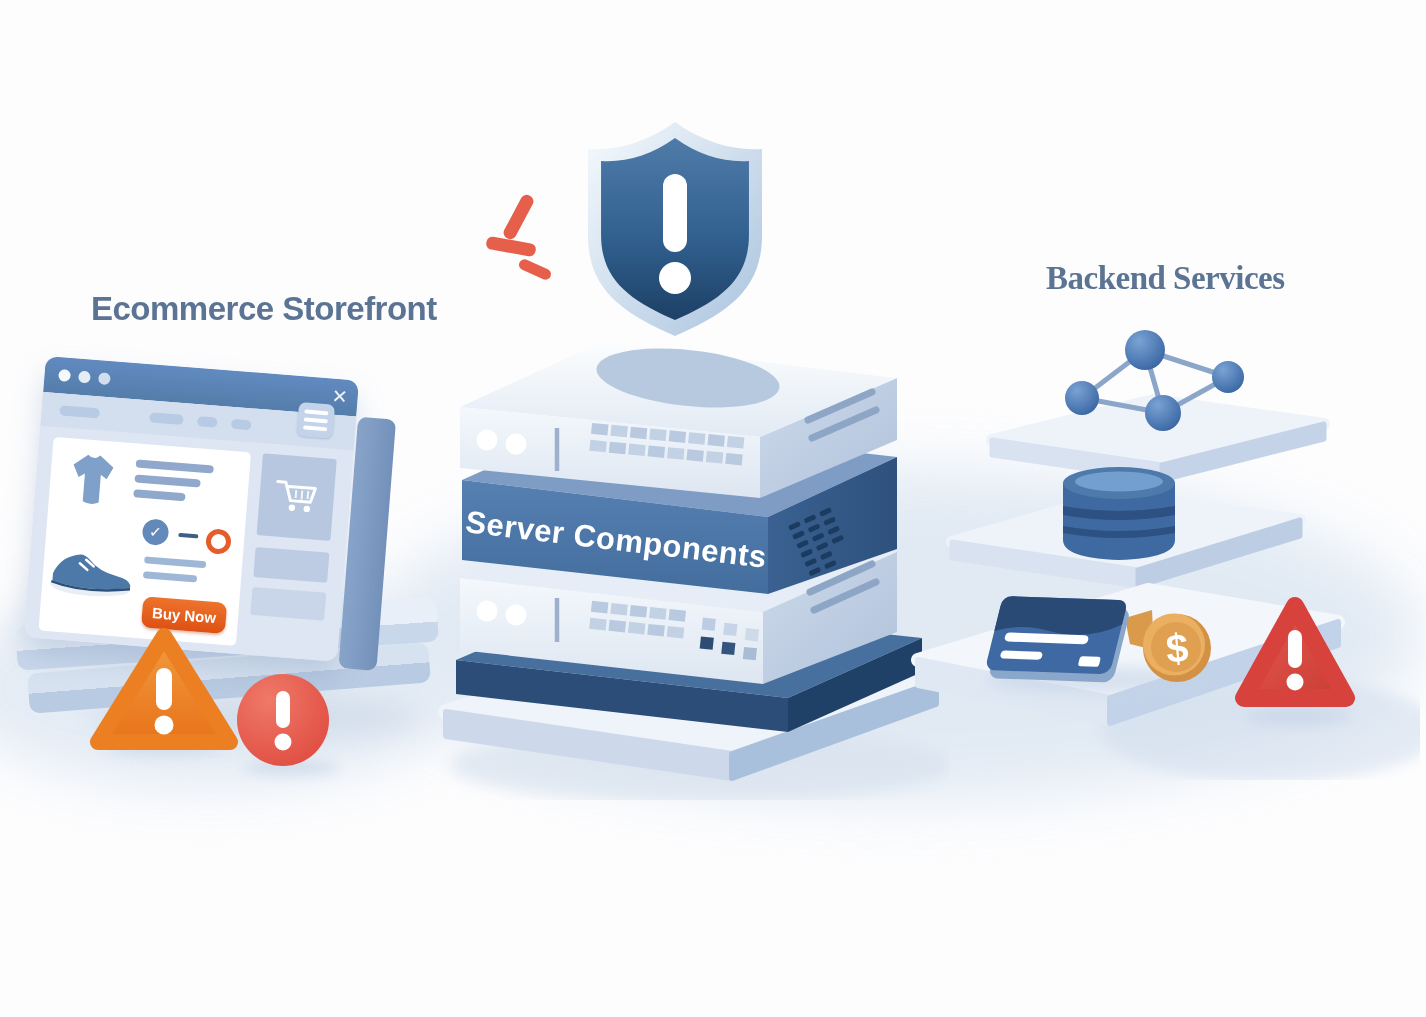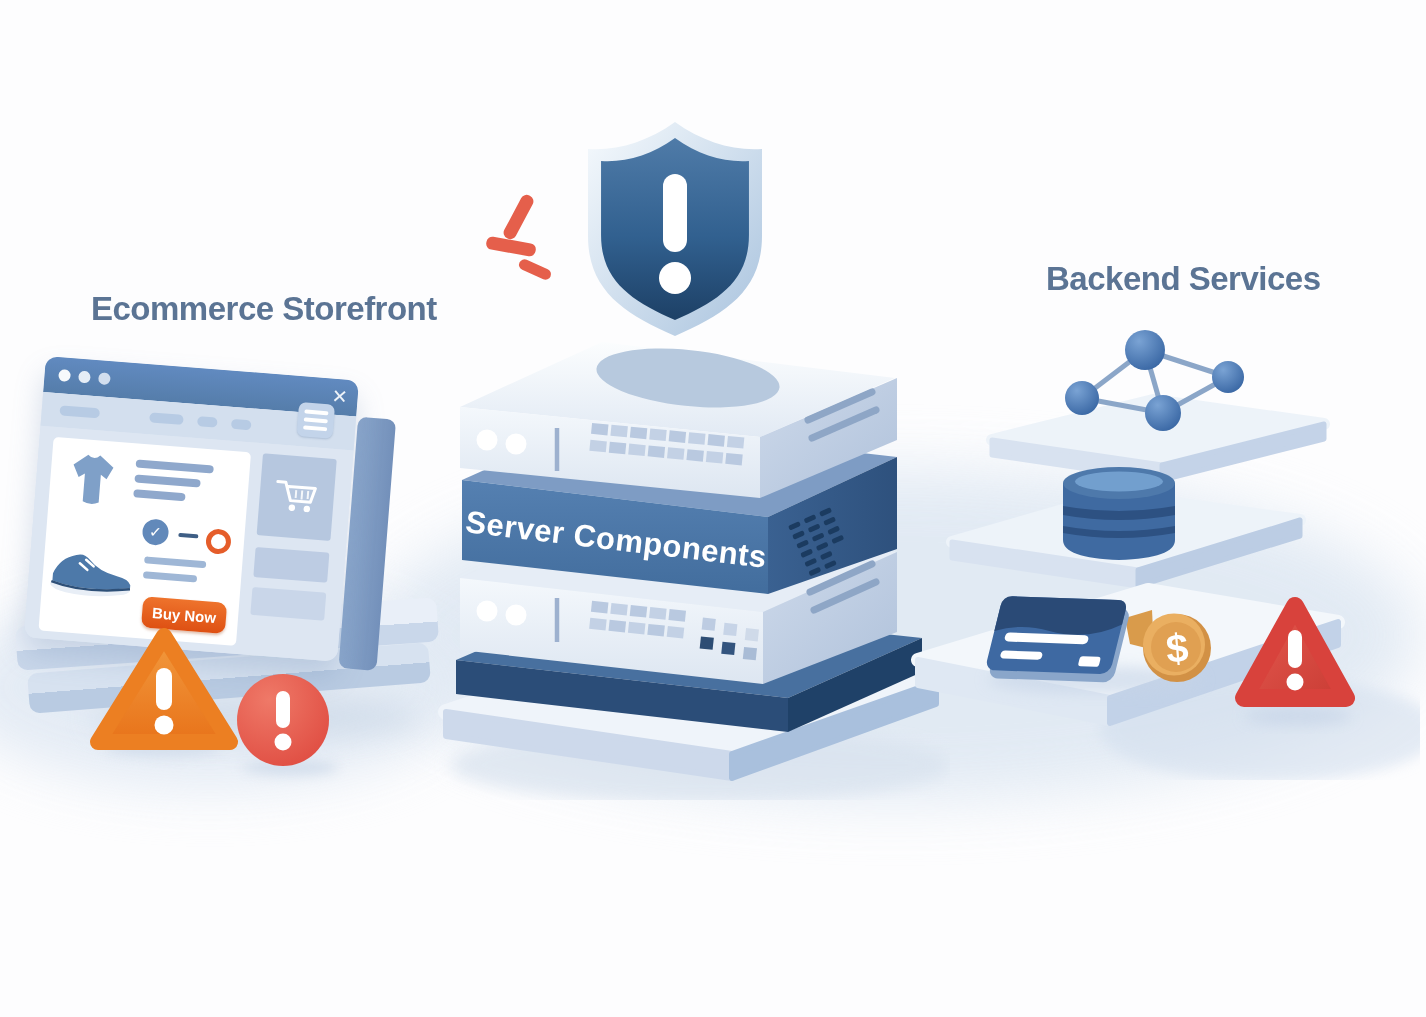--- a/index.html
+++ b/index.html
@@ -282,21 +282,21 @@
         <rect x="209" y="117" width="16.5" height="11" fill="#c3d1e5"></rect>
           <rect x="228.5" y="117" width="16.5" height="11" fill="#b9c9e0"></rect>
         <rect x="248" y="117" width="16.5" height="11" fill="#c3d1e5"></rect>
           <rect x="267.5" y="117" width="16.5" height="11" fill="#b9c9e0"></rect>
         <rect x="287" y="117" width="16.5" height="11" fill="#c3d1e5"></rect>
           <rect x="306.5" y="117" width="16.5" height="11" fill="#b9c9e0"></rect>
       </g>
     </g>
   </svg>
 
-  <div class="title" style="left:1046px;top:260px;">Backend Services</div>
+  <div class="title" style="left:1046px;top:260px;font-family:Liberation Serif, serif;">Backend Services</div>
 
   <svg class="abs" style="left:900px;top:330px;z-index:2;" width="520" height="450" viewBox="0 0 520 450">
     <defs>
       <radialGradient id="gSph" cx="35%" cy="28%" r="85%">
         <stop offset="0" stop-color="#7aa3d4"></stop>
           <stop offset="1" stop-color="#33619f"></stop>
         </radialGradient>
       <filter id="soft2" x="-50%" y="-50%" width="200%" height="200%">
           <feGaussianBlur stdDeviation="7"></feGaussianBlur>
         </filter>

